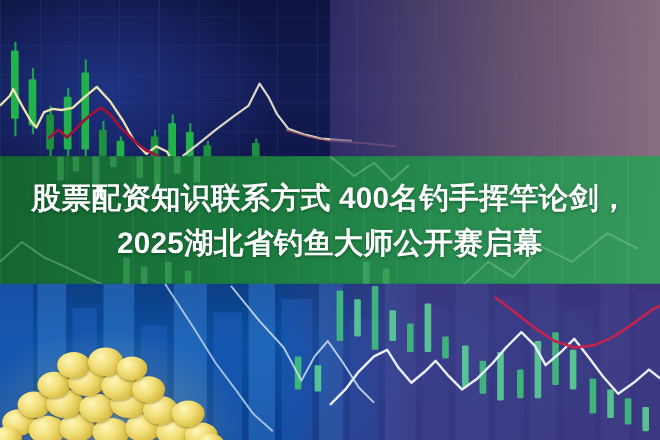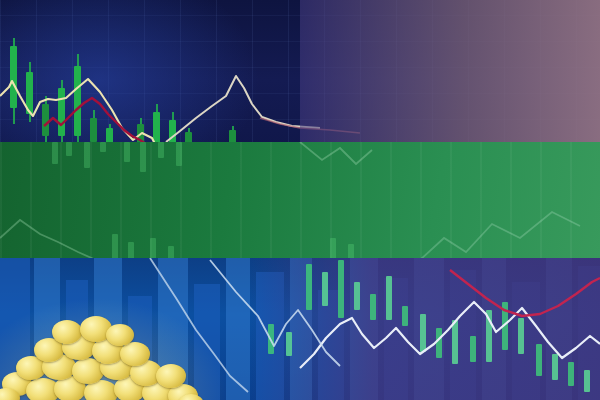--- a/index.html
+++ b/index.html
@@ -259,14 +259,15 @@
       <div class="coin" style="left:60px;  top:6px;  width:30px; height:24px;"></div>
       <div class="coin" style="left:88px;  top:2px;  width:32px; height:26px;"></div>
       <div class="coin" style="left:114px; top:10px; width:28px; height:22px;"></div>
       <div class="coin" style="left:0px;   top:74px; width:28px; height:20px;"></div>
       <div class="coin" style="left:186px; top:80px; width:26px; height:20px;"></div>
     </div>
   </div>
 
   <div id="blur-veil"></div>
 
+  <div id="headline">股票配资知识联系方式 400名钓手挥竿论剑，2025湖北省钓鱼大师公开赛启幕</div>
 
 </div>
 
 </body></html>

